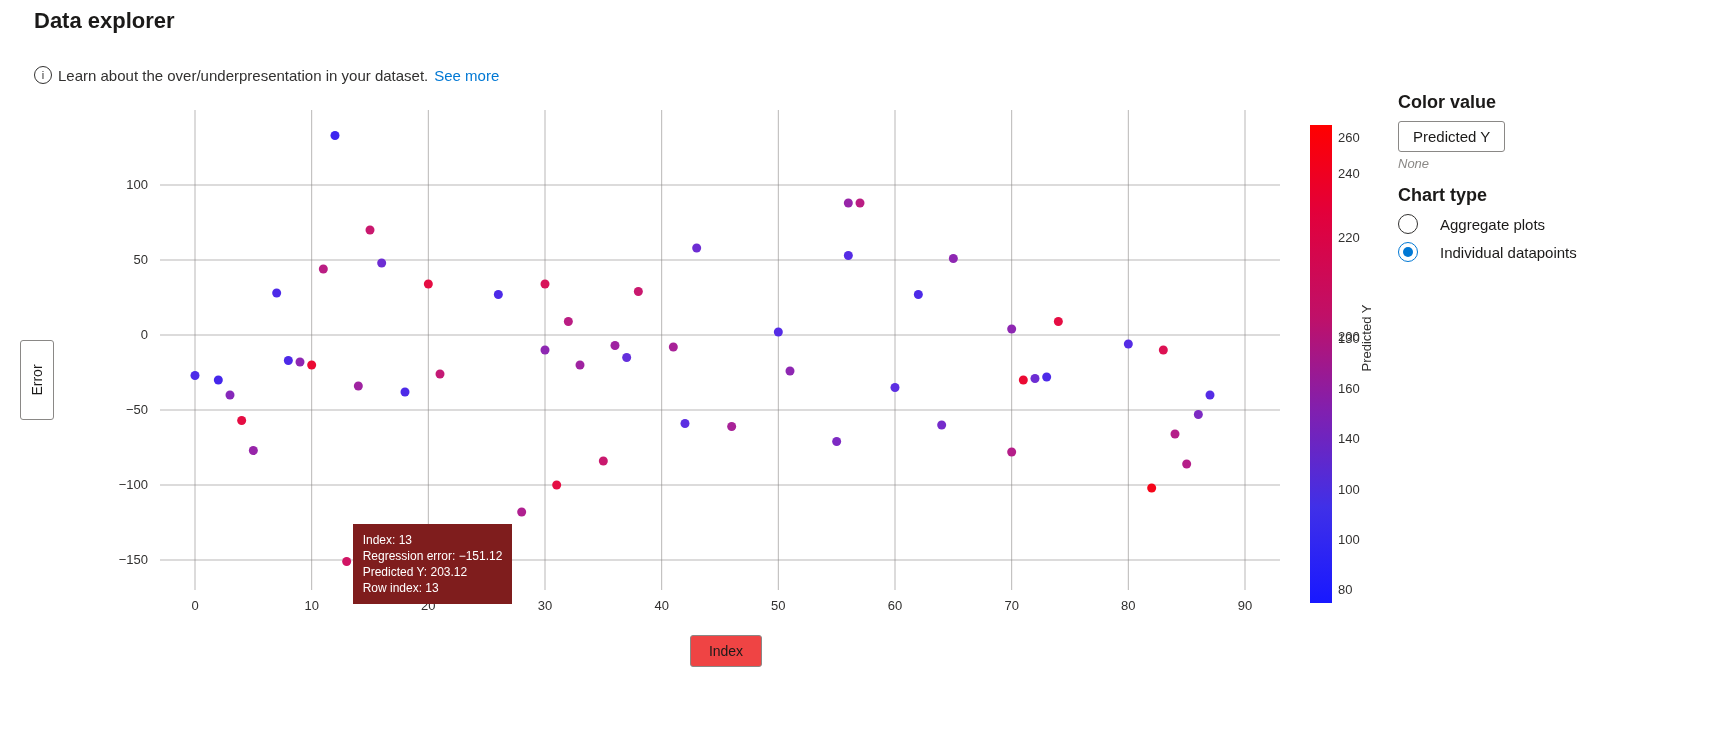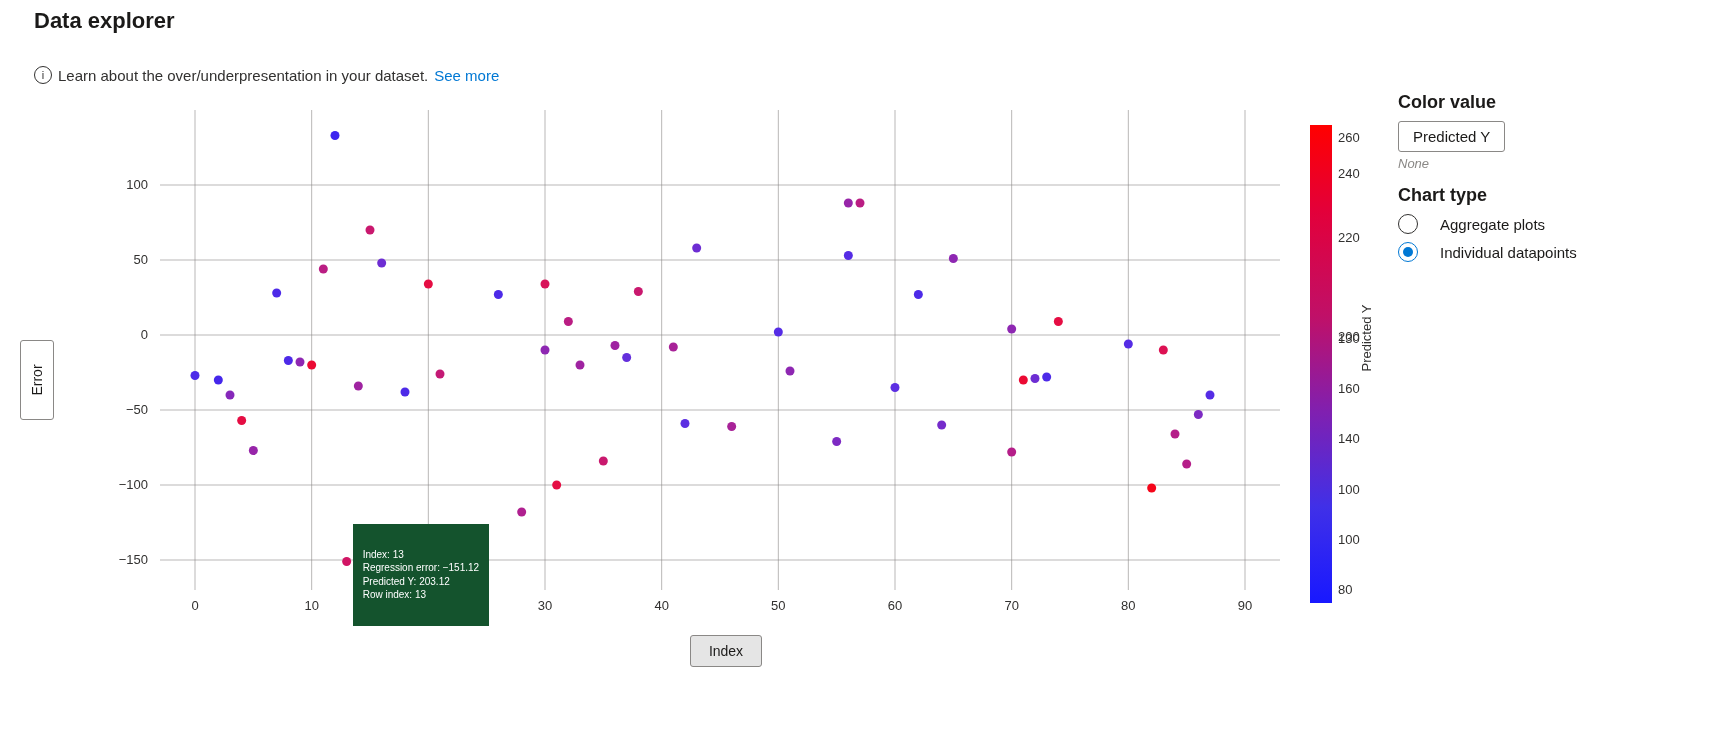--- a/index.html
+++ b/index.html
@@ -5,25 +5,25 @@
   html,body{margin:0;padding:0;font-family:"Segoe UI",Arial,sans-serif;color:#1b1a19;background:#fff}
   .page{position:relative;width:1703px;height:750px}
   .title{position:absolute;left:34px;top:8px;font-size:22px;font-weight:600}
   .subtitle{position:absolute;left:34px;top:66px;font-size:15px;color:#323130;display:flex;align-items:center;gap:6px}
   .info-icon{width:16px;height:16px;border:1.3px solid #323130;border-radius:50%;display:inline-flex;align-items:center;justify-content:center;font-size:11px;line-height:1}
   .see-more{color:#0078d4;cursor:pointer}
   
   .chart-wrap{position:absolute;left:20px;top:100px;width:1280px;height:580px}
   .ylabel-btn{position:absolute;left:0;top:240px;width:32px;height:78px;border:1px solid #8a8886;border-radius:3px;background:#fff;display:flex;align-items:center;justify-content:center;cursor:pointer}
   .ylabel-btn span{transform:rotate(-90deg);font-size:14px;white-space:nowrap}
-  .xlabel-btn{position:absolute;left:670px;top:535px;width:70px;height:30px;border:1px solid #8a8886;border-radius:3px;background:#e5e5e5;display:flex;align-items:center;justify-content:center;font-size:14px;cursor:pointer}
+  .xlabel-btn{position:absolute;left:670px;top:535px;width:70px;height:30px;border:1px solid #8a8886;border-radius:3px;background:#ef4444;display:flex;align-items:center;justify-content:center;font-size:14px;cursor:pointer}
   .plot{position:absolute;left:60px;top:0;width:1210px;height:520px}
   .plot svg{display:block}
   .axis-text{font-size:13px;fill:#323130}
-  .tooltip{position:absolute;background:#14532d;color:#fff;font-size:10px;padding:24px 10px;line-height:1.35;pointer-events:none;white-space:nowrap}
+  .tooltip{position:absolute;background:#7f1d1d;color:#fff;font-size:12px;padding:8px 10px;line-height:1.35;pointer-events:none;white-space:nowrap}
   .tooltip div{margin:0}
   
   .cbar{position:absolute;left:1310px;top:125px;width:70px;height:480px}
   .gradient{position:absolute;left:0;top:0;width:22px;height:478px;background:linear-gradient(to bottom,#ff0000 0%,#e3003a 18%,#c01068 40%,#8020b0 60%,#4030e8 80%,#1818ff 100%)}
   .cbar-ticks{position:absolute;left:28px;top:0;height:478px}
   .cbar-tick{position:absolute;font-size:13px;color:#323130}
   .cbar-label{position:absolute;left:56px;top:239px;transform:rotate(-90deg);transform-origin:left center;font-size:13px;color:#323130;white-space:nowrap}
   
   .side{position:absolute;left:1398px;top:92px;width:310px}
   .side .lbl{font-size:18px;font-weight:600;margin-bottom:8px}

